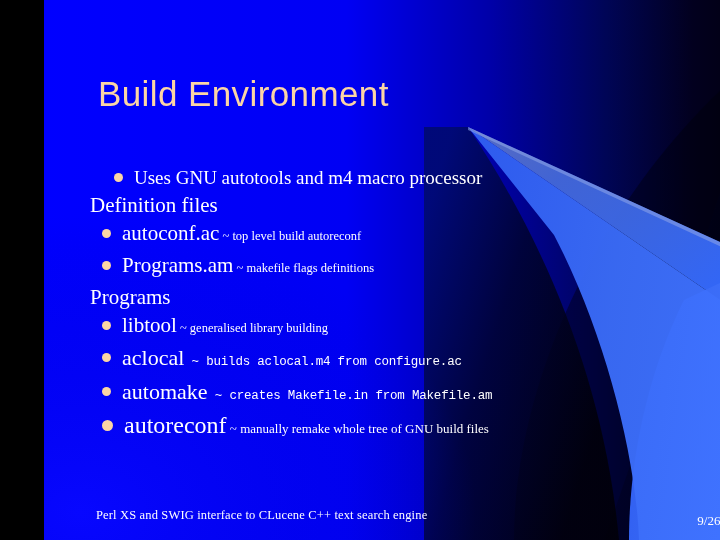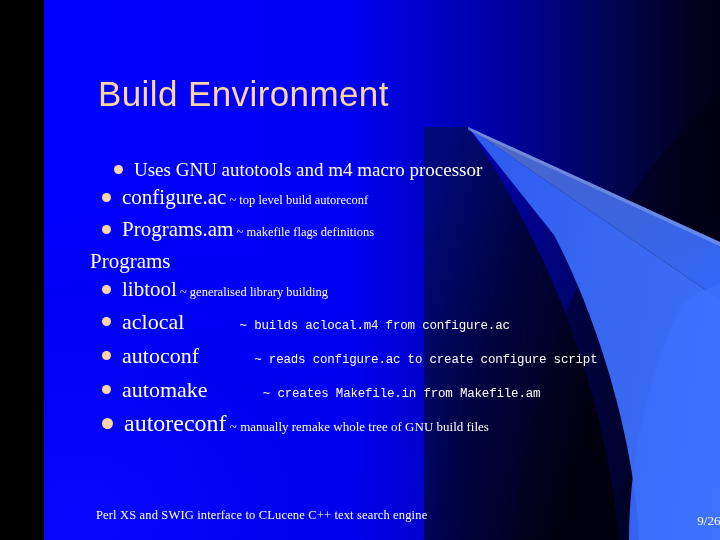--- a/index.html
+++ b/index.html
@@ -43,21 +43,21 @@
     font-size: 35px;
     line-height: 40px;
     letter-spacing: 0.4px;
     color: #fbd5a5;
     white-space: nowrap;
   }
 
   #body-list {
     position: absolute;
     left: 46px;
-    top: 156px;
+    top: 164px;
     width: 600px;
   }
 
   .line {
     position: relative;
     color: #ffffff;
     white-space: nowrap;
     display: block;
   }
   .line .bullet {
@@ -83,21 +83,20 @@
   .main-txt {
     font-family: "Liberation Serif", "DejaVu Serif", serif;
   }
   .desc {
     font-family: "Liberation Serif", "DejaVu Serif", serif;
     white-space: nowrap;
   }
   .desc.mono {
     font-family: "Liberation Mono", "DejaVu Sans Mono", monospace;
     letter-spacing: -0.2px;
-    padding-left: 48px;
   }
 
   
   .lvl-a { font-size: 19px; line-height: 27px; padding-left: 24px; }
   .lvl-a .main-txt { font-size: 19px; }
 
   .lvl-head { font-size: 21px; line-height: 28px; padding-left: 0px; }
   .lvl-head .main-txt { font-size: 21px; }
 
   .lvl-b { font-size: 21px; line-height: 29px; padding-left: 12px; }
@@ -208,26 +207,26 @@
 
     <path d="M 424,127 L 720,262 L 719,266 L 424,130 Z" fill="#8fa6e8" opacity="0.55"></path>
   </svg>
 
   <div id="content">
 
     <div id="title">Build Environment</div>
 
     <div id="body-list">
         <div class="line lvl-a"><span class="bullet"></span><span class="main-txt">Uses GNU autotools and m4 macro processor</span></div>
-        <div class="line lvl-b"><span class="bullet"></span><span class="main-txt">configure.ac</span><span class="desc"> ~ top level build autoreconf</span></div>
+        <div class="line lvl-head"><span class="nobullet"></span><span class="main-txt">Definition files</span></div>
+        <div class="line lvl-b"><span class="bullet"></span><span class="main-txt">autoconf.ac</span><span class="desc"> ~ top level build autoreconf</span></div>
         <div class="line lvl-b"><span class="bullet"></span><span class="main-txt">Programs.am</span><span class="desc"> ~ makefile flags definitions</span></div>
         <div class="line lvl-head"><span class="nobullet"></span><span class="main-txt">Programs</span></div>
         <div class="line lvl-b"><span class="bullet"></span><span class="main-txt">libtool</span><span class="desc"> ~ generalised library building</span></div>
         <div class="line lvl-c"><span class="bullet"></span><span class="main-txt">aclocal</span><span class="desc mono"> ~ builds aclocal.m4 from configure.ac</span></div>
-        <div class="line lvl-c"><span class="bullet"></span><span class="main-txt">autoconf</span><span class="desc mono"> ~ reads configure.ac to create configure script</span></div>
         <div class="line lvl-c"><span class="bullet"></span><span class="main-txt">automake</span><span class="desc mono"> ~ creates Makefile.in from Makefile.am</span></div>
         <div class="line lvl-d"><span class="bullet big"></span><span class="main-txt">autoreconf</span><span class="desc"> ~ manually remake whole tree of GNU build files</span></div>
       </div>
 
     <div id="footer">Perl XS and SWIG interface to CLucene C++ text search engine</div>
 
     <div id="slide-number">22</div>
 
     <div id="slide-date">9/26/2020</div>
   </div>

